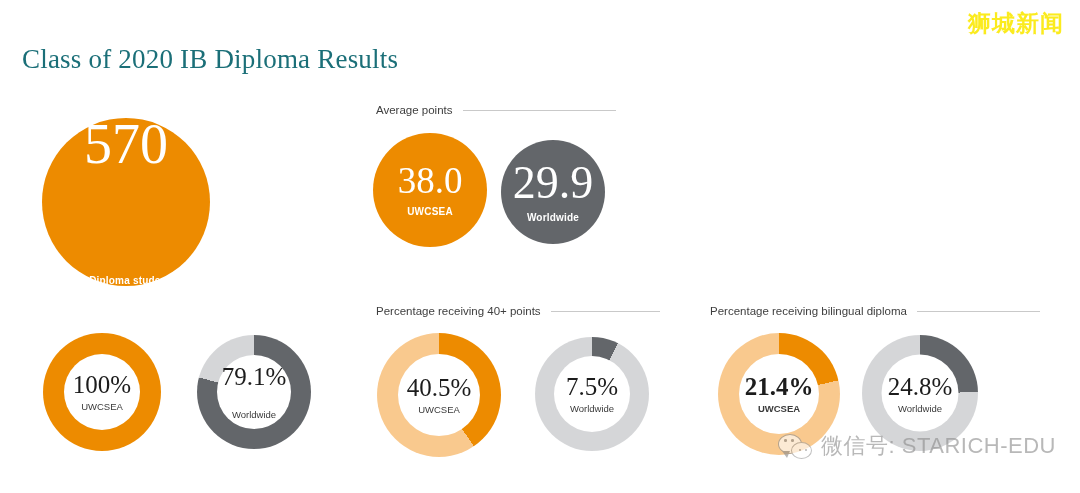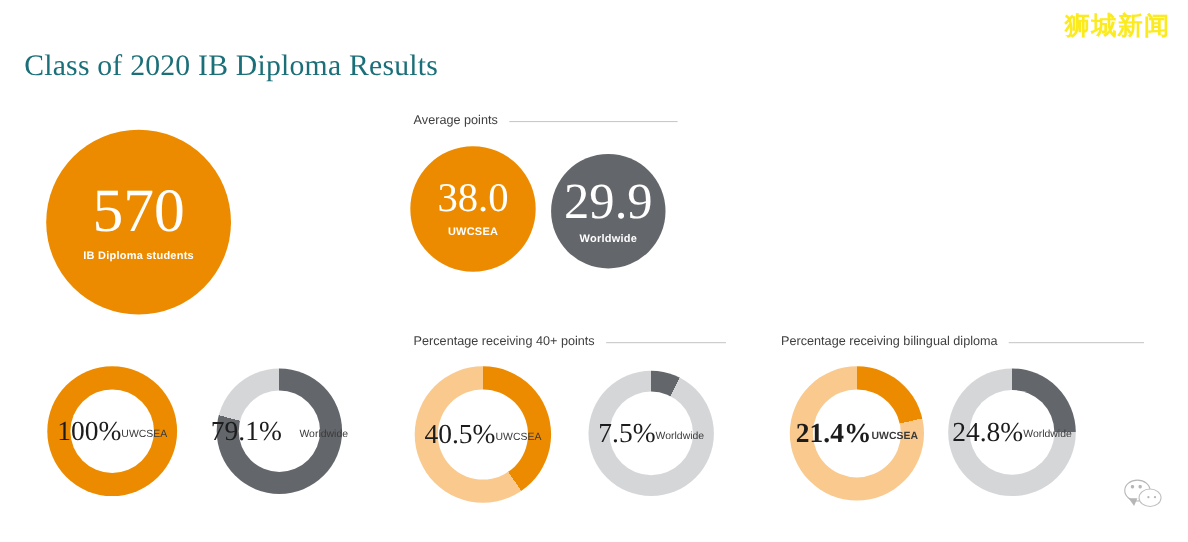--- a/index.html
+++ b/index.html
@@ -80,21 +80,21 @@
   .donut .hole {
     position: absolute;
     left: 50%;
     top: 50%;
     transform: translate(-50%, -50%);
     width: 76px;
     height: 76px;
     border-radius: 50%;
     background: #ffffff;
     display: flex;
-    flex-direction: row;
+    flex-direction: column;
     align-items: center;
     justify-content: center;
   }
   .donut .val {
     font-family: "Liberation Serif", serif;
     font-size: 25px;
     color: #1c1c1c;
     line-height: 1;
     white-space: nowrap;
   }
@@ -178,21 +178,21 @@
     letter-spacing: 0.5px;
   }
 </style>
 </head>
 <body>
 
 <div id="page">
 
   <div class="page-title">Class of 2020 IB Diploma Results</div>
 
-  <div class="solid-circle" style="left:42px; top:118px; width:168px; height:168px; background:#ED8B00;">
+  <div class="solid-circle" style="left:42px; top:118px; width:168px; height:168px; background:#ED8B00;justify-content:space-between;">
     <div class="big" style="font-size:56px;">570</div>
     <div class="sub">IB Diploma students</div>
   </div>
 
   <div class="section-head" style="left:376px; top:104px; width:240px;">
     <span class="label">Average points</span>
     <span class="rule"></span>
   </div>
 
   <div class="solid-circle" style="left:373px; top:133px; width:114px; height:114px; background:#ED8B00;">
@@ -261,15 +261,16 @@
   <div class="wm-topright">狮城新闻</div>
   <div class="wm-wechat">
     <span class="wc-icon">
       <span class="b1"></span>
       <span class="b2"></span>
       <span class="d" style="left:6px;  top:6px;"></span>
       <span class="d" style="left:13px; top:6px;"></span>
       <span class="d" style="right:11px; bottom:8px;"></span>
       <span class="d" style="right:5px;  bottom:8px;"></span>
     </span>
+    <span class="wc-text">微信号: STARICH-EDU</span>
   </div>
 
 </div>
 
 </body></html>

